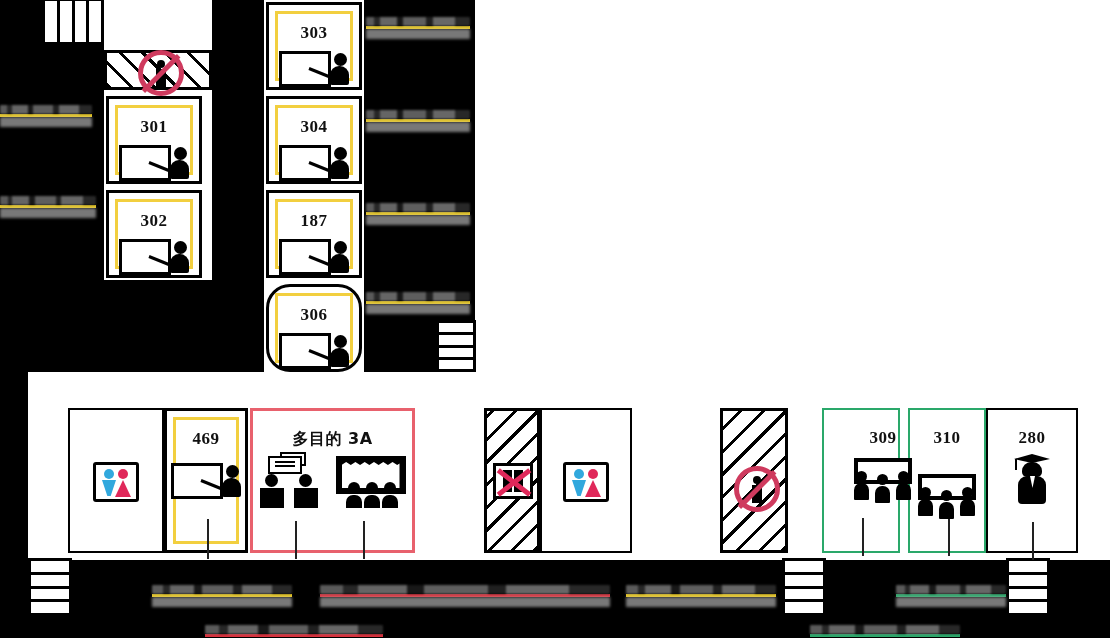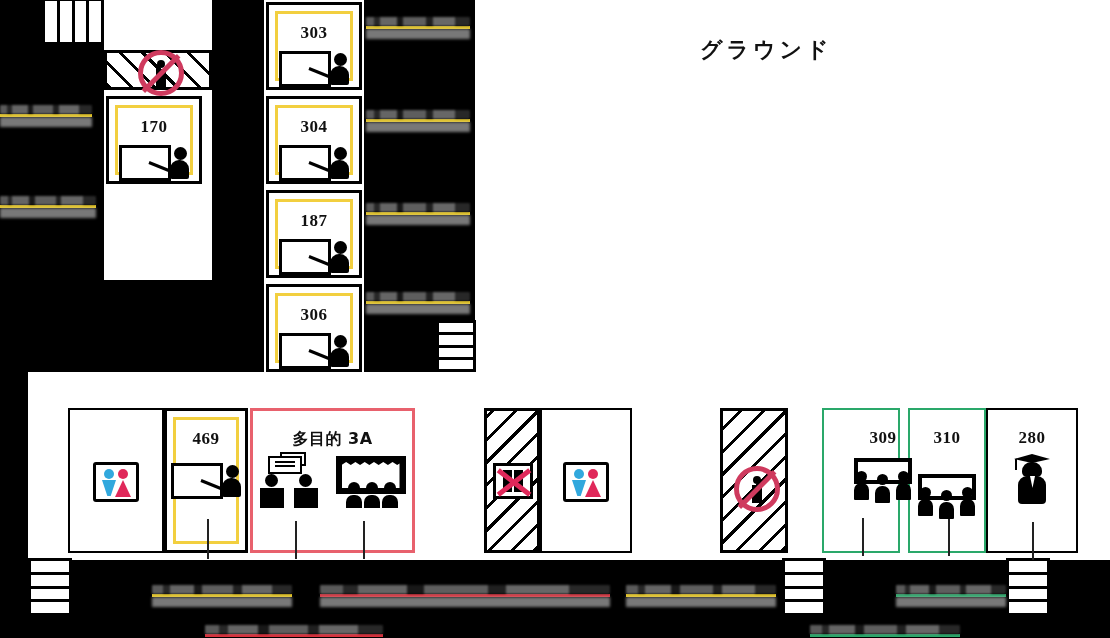--- a/index.html
+++ b/index.html
@@ -126,21 +126,20 @@
 
 <div id="map">
 
   <div class="white" style="left:104px;top:0;width:108px;height:10px;"></div>
   <div class="white" style="left:104px;top:0;width:108px;height:280px;"></div>
   <div class="white" style="left:264px;top:0;width:100px;height:372px;"></div>
   <div class="white" style="left:475px;top:0;width:635px;height:372px;"></div>
   <div class="white" style="left:28px;top:372px;width:1082px;height:188px;"></div>
   <div class="white" style="left:28px;top:372px;width:10px;height:188px;"></div>
 
-  <div class="ground-label" style="left:700px;top:35px;">グラウンド</div>
 
   <div class="stairs-v" style="left:42px;top:-2px;width:62px;height:47px;">
     <span></span>
       <span></span>
       <span></span>
       <span></span>
   </div>
   <div class="stairs-h" style="left:436px;top:320px;width:40px;height:52px;">
     <span></span>
       <span></span>
@@ -170,31 +169,43 @@
     <div class="ic-noentry badge" style="left:28px;top:-6px;">
       <div class="ph"></div>
         <div class="pb"></div>
       <div class="ring"></div>
         <div class="slash"></div>
     </div>
   </div>
 
   <div class="room yellow" style="left:106px;top:96px;width:96px;height:88px;">
     <div class="room-inner"></div>
-    <div class="rnum">170</div>
-    <div class="icwrap">
-      <div class="ic-board">
-        <div class="bd"></div>
-          <div class="arm"></div>
-          <div class="head"></div>
-          <div class="body"></div>
-      </div>
-    </div>
-  </div>
-
+    <div class="rnum">301</div>
+    <div class="icwrap">
+      <div class="ic-board">
+        <div class="bd"></div>
+          <div class="arm"></div>
+          <div class="head"></div>
+          <div class="body"></div>
+      </div>
+    </div>
+  </div>
+
+  <div class="room yellow" style="left:106px;top:190px;width:96px;height:88px;">
+    <div class="room-inner"></div>
+    <div class="rnum">302</div>
+    <div class="icwrap">
+      <div class="ic-board">
+        <div class="bd"></div>
+          <div class="arm"></div>
+          <div class="head"></div>
+          <div class="body"></div>
+      </div>
+    </div>
+  </div>
 
   <div class="room yellow" style="left:266px;top:2px;width:96px;height:88px;">
     <div class="room-inner"></div>
     <div class="rnum">303</div>
     <div class="icwrap">
       <div class="ic-board">
         <div class="bd"></div>
           <div class="arm"></div>
           <div class="head"></div>
           <div class="body"></div>
@@ -221,21 +232,21 @@
     <div class="icwrap">
       <div class="ic-board">
         <div class="bd"></div>
           <div class="arm"></div>
           <div class="head"></div>
           <div class="body"></div>
       </div>
     </div>
   </div>
 
-  <div class="room yellow" style="left:266px;top:284px;width:96px;height:88px;">
+  <div class="room yellow" style="left:266px;top:284px;width:96px;height:88px;border-radius:24px;">
     <div class="room-inner"></div>
     <div class="rnum">306</div>
     <div class="icwrap">
       <div class="ic-board">
         <div class="bd"></div>
           <div class="arm"></div>
           <div class="head"></div>
           <div class="body"></div>
       </div>
     </div>

